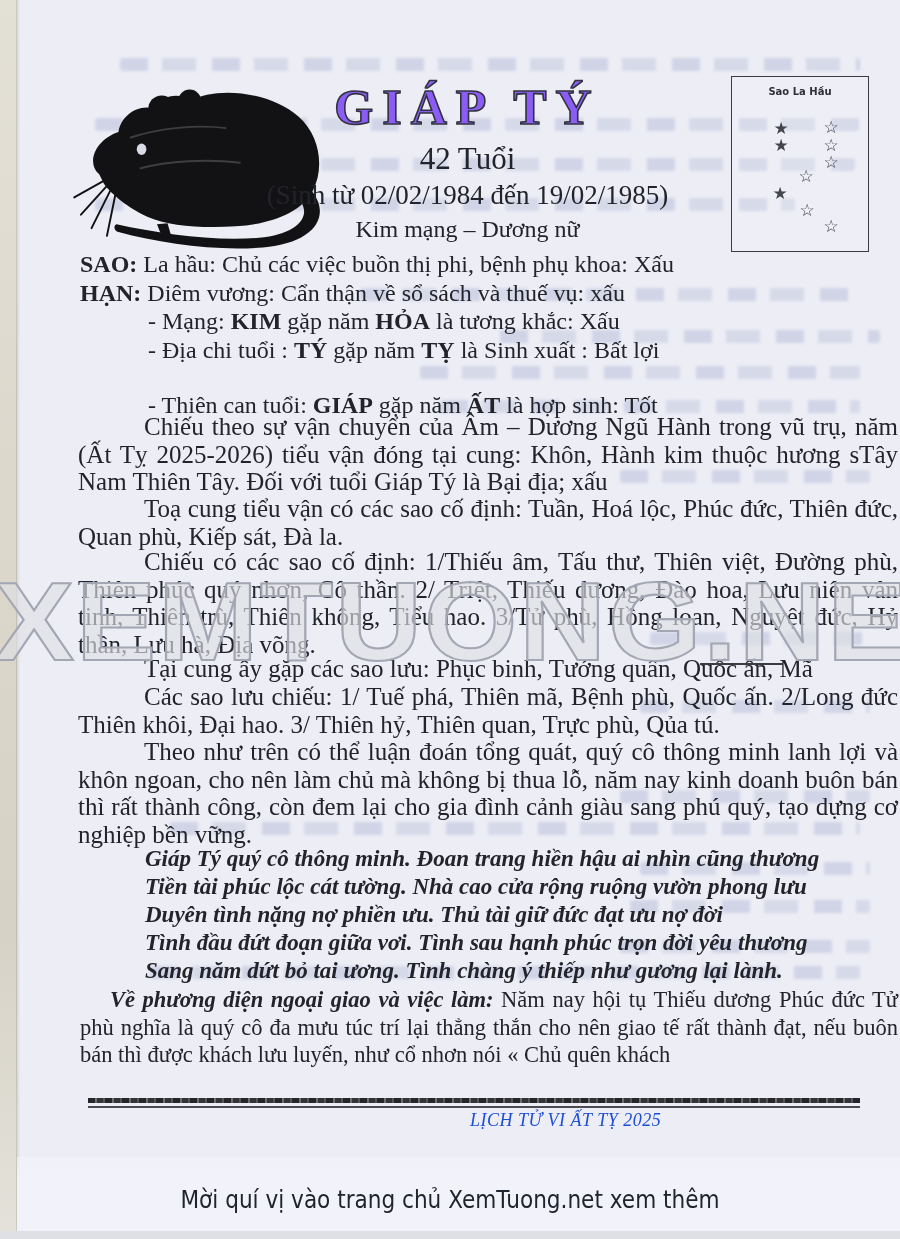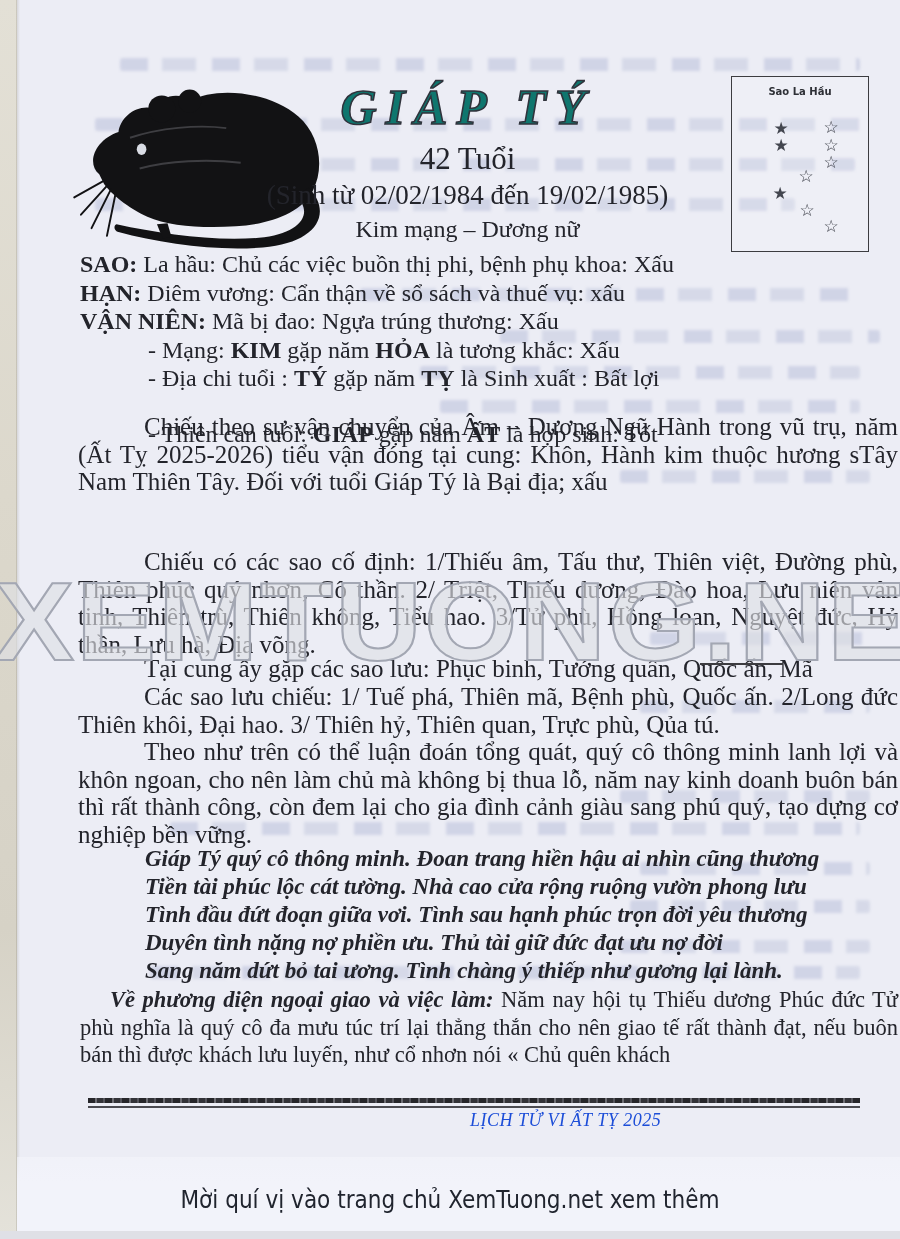--- a/index.html
+++ b/index.html
@@ -16,22 +16,22 @@
     background:linear-gradient(180deg,#e3e0d6 0%,#dcd8cc 40%,#d6d2c6 75%,#e4e2da 100%);}
   .edge-strip:after{content:"";position:absolute;right:-3px;top:0;width:4px;height:100%;
     background:linear-gradient(90deg,rgba(120,115,100,.25),rgba(0,0,0,0));}
   
   .bleed{position:absolute;height:13px;filter:blur(1.6px);opacity:.5;border-radius:3px;
     background:repeating-linear-gradient(90deg,#b6bcd8 0 28px,transparent 28px 42px,#c2c7dd 42px 76px,transparent 76px 92px);}
   
   .rat{position:absolute;left:68px;top:80px;width:278px;height:178px;}
   
   .header{position:absolute;left:235px;top:82px;width:465px;text-align:center;}
-  .title{font-size:50px;font-weight:bold;letter-spacing:9px;color:#0f766e;
-    -webkit-text-stroke:1.6px #30333c;line-height:1.0;font-style:italic;}
+  .title{font-size:50px;font-weight:bold;letter-spacing:9px;color:#8b5cf6;
+    -webkit-text-stroke:1.6px #30333c;line-height:1.0;}
   .age{font-size:31px;margin-top:11px;line-height:1.0;}
   .birth{font-size:27px;margin-top:8px;line-height:1.0;white-space:nowrap;}
   .menh{font-size:24px;margin-top:7px;line-height:1.15;}
   
   .star-box{position:absolute;left:731px;top:76px;width:136px;height:174px;
     border:1.5px solid #3c3c40;background:rgba(255,255,255,.14);}
   .star-box .label{position:absolute;top:9px;left:0;width:100%;text-align:center;
     font-family:"DejaVu Sans","Liberation Sans",sans-serif;font-size:10px;font-weight:bold;color:#2e3036;}
   .star{position:absolute;transform:translate(-50%,-50%);font-size:17px;line-height:1;color:#383b44;}
   .star.filled{color:#43464f;}
@@ -138,38 +138,38 @@
         <span class="star outline" style="left: 74px; top: 99px;">☆</span>
         <span class="star filled" style="left: 48px; top: 116px;">★</span>
         <span class="star outline" style="left: 75px; top: 133px;">☆</span>
         <span class="star outline" style="left: 99px; top: 149px;">☆</span>
       </div>
   </div>
 
   <div class="info" id="info-lines">
       <div class="info-line" style="padding-left: 0px;"><b>SAO:</b><span> La hầu: Chủ các việc buồn thị phi, bệnh phụ khoa: Xấu</span></div>
       <div class="info-line" style="padding-left: 0px;"><b>HẠN:</b><span> Diêm vương: Cẩn thận về sổ sách và thuế vụ: xấu</span></div>
-      <div class="info-line" style="padding-left: 0px;"><b>VẬN NIÊN:</b><span> Mã bị đao: Ngựa trúng thương: Xấu</span></div>
       <div class="info-line" style="padding-left: 68px;"><span>- Mạng: </span><b>KIM</b><span> gặp năm </span><b>HỎA</b><span> là tương khắc: Xấu</span></div>
       <div class="info-line" style="padding-left: 68px;"><span>- Địa chi tuổi : </span><b>TÝ</b><span> gặp năm </span><b>TỴ</b><span> là Sinh xuất : Bất lợi</span></div>
       <div class="info-line" style="padding-left: 68px; margin-top: 27px;"><span>- Thiên can tuổi: </span><b>GIÁP</b><span> gặp năm </span><b>ẤT</b><span>  là hợp sinh: Tốt</span></div>
     </div>
 
   <p class="para p1">Chiếu theo sự vận chuyển của Âm – Dương Ngũ Hành trong vũ trụ, năm (Ất Tỵ 2025-2026) tiểu vận đóng tại cung: Khôn, Hành kim thuộc hương sTây Nam Thiên Tây. Đối với tuổi Giáp Tý là Bại địa; xấu</p>
+  <p class="para p2">Toạ cung tiểu vận có các sao cố định: Tuần, Hoá lộc, Phúc đức, Thiên đức, Quan phù, Kiếp sát, Đà la.</p>
   <p class="para p3">Chiếu có các sao cố định: 1/Thiếu âm, Tấu thư, Thiên việt, Đường phù, Thiên phúc quý nhơn, Cô thần. 2/ Triệt, Thiếu dương, Đào hoa, Lưu niên vân tinh, Thiên trù, Thiên không, Tiểu hao. 3/Tử phù, Hồng loan, Nguyệt đức, Hỷ thần, Lưu hà, Địa võng.</p>
   <p class="para p4">Tại cung ấy gặp các sao lưu: Phục binh, Tướng quân, Quốc ấn, Mã</p>
   <p class="para p5">Các sao lưu chiếu: 1/ Tuế phá, Thiên mã, Bệnh phù, Quốc ấn. 2/Long đức Thiên khôi, Đại hao. 3/ Thiên hỷ, Thiên quan, Trực phù, Qủa tú.</p>
   <p class="para p6">Theo như trên có thể luận đoán tổng quát, quý cô thông minh lanh lợi và khôn ngoan, cho nên làm chủ mà không bị thua lỗ, năm nay kinh doanh buôn bán thì rất thành công, còn đem lại cho gia đình cảnh giàu sang phú quý, tạo dựng cơ nghiệp bền vững.</p>
   <div class="artifact-line"></div>
 
   <div class="poem" id="poem">
       <div class="poem-line">Giáp Tý quý cô thông minh. Đoan trang hiền hậu ai nhìn cũng thương</div>
       <div class="poem-line">Tiền tài phúc lộc cát tường. Nhà cao cửa rộng ruộng vườn phong lưu</div>
+      <div class="poem-line">Duyên tình nặng nợ phiền ưu. Thủ tài giữ đức đạt ưu nợ đời</div>
       <div class="poem-line">Tình đầu đứt đoạn giữa vơi. Tình sau hạnh phúc trọn đời yêu thương</div>
-      <div class="poem-line">Duyên tình nặng nợ phiền ưu. Thủ tài giữ đức đạt ưu nợ đời</div>
       <div class="poem-line">Sang năm dứt bỏ tai ương. Tình chàng ý thiếp như gương lại lành.</div>
     </div>
 
   <p class="closing"><b class="lead">Về phương diện ngoại giao và việc làm:</b><span> Năm nay hội tụ Thiếu dương Phúc đức Tử phù nghĩa là quý cô đa mưu túc trí lại thẳng thắn cho nên giao tế rất thành đạt, nếu buôn bán thì được khách lưu luyến, như cổ nhơn nói « Chủ quên khách</span></p>
 
   <div class="rule-thick"></div>
   <div class="rule-thin"></div>
   <div class="book-title">LỊCH TỬ VI ẤT TỴ 2025</div>
 
   <div class="footer-band"></div>

